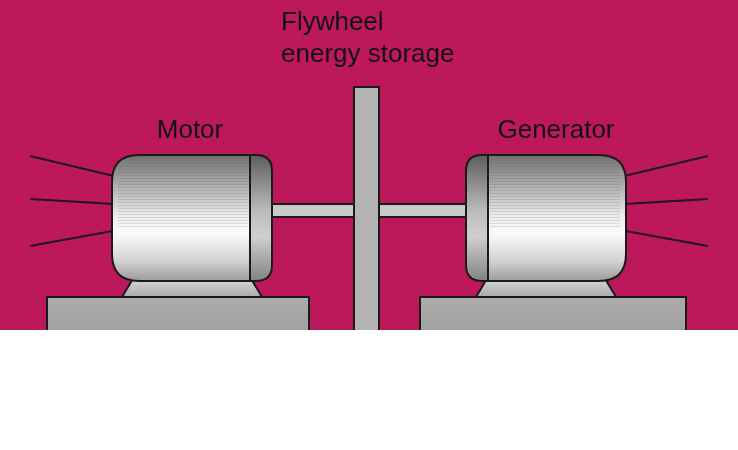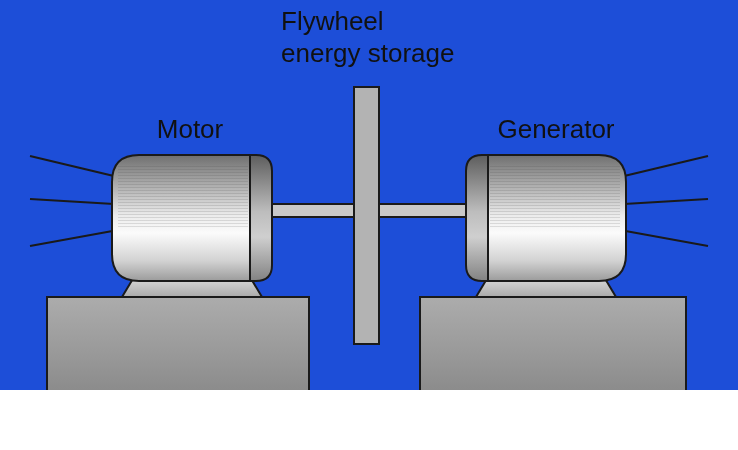--- a/index.html
+++ b/index.html
@@ -3,22 +3,22 @@
 <meta charset="utf-8">
 <style>
   html, body {
     margin: 0;
     padding: 0;
     background: #ffffff;
   }
   .canvas {
     position: relative;
     width: 738px;
-    height: 390px;
-    background: #1d4ed8;
+    height: 330px;
+    background: #be185d;
     font-family: "Liberation Sans", sans-serif;
     overflow: hidden;
   }
   svg { display: block; }
   text {
     font-family: "Liberation Sans", sans-serif;
     fill: #111111;
   }
   .label { font-size: 26px; }
 </style>

